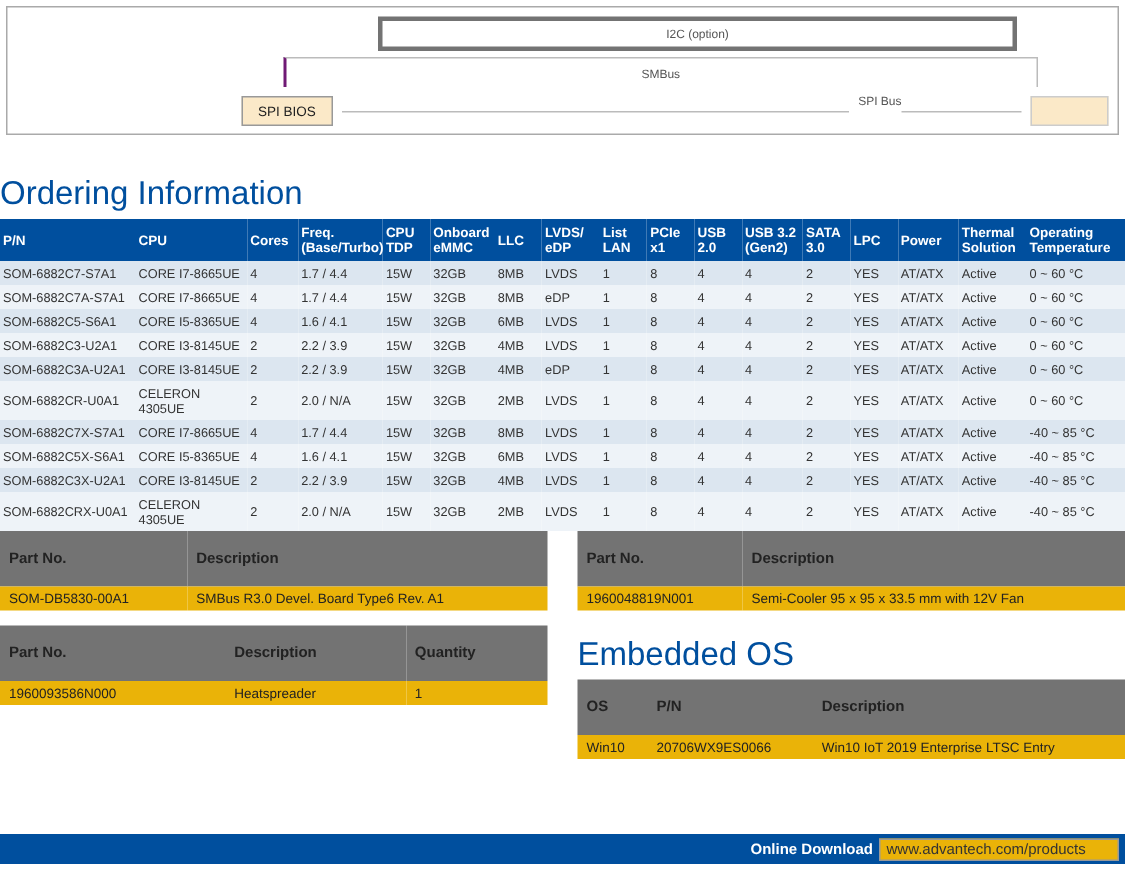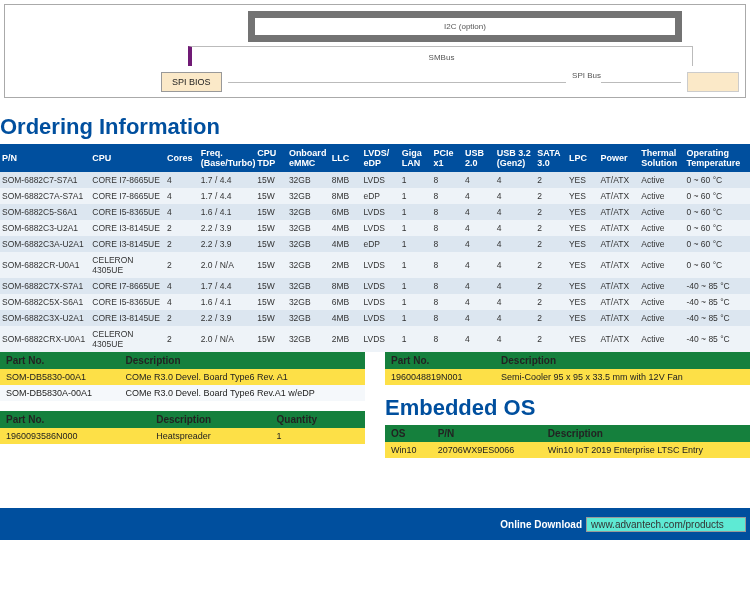--- a/index.html
+++ b/index.html
@@ -2,52 +2,52 @@
 <html><head>
 <meta charset="utf-8">
 <style>
 html,body{margin:0;padding:0;font-family:Arial,Helvetica,sans-serif;font-size:10px;color:#222;background:#fff}
 .page{width:750px;margin:0 auto}
 .block-diagram{padding:4px 4px 10px}
 .bd-frame{border:1px solid #aaa;padding:6px 6px 2px}
 .bd-row{display:flex;margin:3px 0;align-items:center}
 .bd-box{border:1px solid #999;background:#fbe9c8;padding:4px 10px;font-size:9px;text-align:left}
 .bd-label{font-size:8px;color:#555;text-align:center;margin-top:2px}
-.section-title{font-family:"Arial Narrow",Arial,sans-serif;font-weight:bold;font-size:22px;color:#004f9e;margin:6px 0 4px}
+.section-title{font-family:"Arial Narrow",Arial,sans-serif;font-weight:normal;font-size:22px;color:#004f9e;margin:16px 0 4px}
 .ordering-table{border-collapse:collapse;width:100%;table-layout:fixed}
 .ordering-table th{background:#004f9e;color:#fff;font-size:9px;padding:4px 2px;text-align:left;font-weight:bold}
 .ordering-table td{font-size:8.5px;padding:3px 2px;color:#333}
 .ordering-table tr.odd td{background:#dce6f0}
 .ordering-table tr.even td{background:#eef3f8}
 .small-note{font-size:8px;color:#333;margin:4px 0 10px}
 .two-col{display:flex;gap:20px}
 .left-col{flex:1}
 .right-col{flex:1}
 .mini-table{border-collapse:collapse;width:100%;margin-bottom:10px}
-.mini-table th{background:#15803d;color:#222;font-size:10px;font-weight:bold;padding:3px 6px;text-align:left}
+.mini-table th{background:#737373;color:#222;font-size:10px;font-weight:bold;padding:13px 6px;text-align:left}
 .mini-table td{font-size:9px;padding:3px 6px}
-.mini-table tr.rowa td{background:#fde047}
+.mini-table tr.rowa td{background:#eab308}
 .mini-table tr.rowb td{background:#f5f8fb}
 .footer{margin-top:40px}
-.footer-bar{background:#004f9e;height:32px;display:flex;justify-content:flex-end;align-items:center;padding:0 4px}
+.footer-bar{background:#004f9e;height:20px;display:flex;justify-content:flex-end;align-items:center;padding:0 4px}
 .footer-label{color:#fff;font-weight:bold;font-size:10px;margin-right:4px}
-.footer-input{background:#5eead4;color:#333;font-size:10px;border:1px solid #999;padding:1px 4px;width:150px}
+.footer-input{background:#eab308;color:#333;font-size:10px;border:1px solid #999;padding:1px 4px;width:150px}
 </style>
 </head>
 <body>
 
 <div class="page">
 
   <div class="block-diagram">
     <div class="bd-frame">
       <div style="display:flex;flex-direction:column;align-items:center">
-        <div style="width:420px;border:7px solid #737373;padding:2px 0 4px;margin-left:180px">
+        <div style="width:420px;border:3px solid #737373;padding:2px 0 4px;margin-left:180px">
           <div class="bd-label">I2C (option)</div>
         </div>
-        <div style="width:500px;border-top:1px solid #bbb;border-left:4px solid #701a75;border-right:1px solid #bbb;margin-left:130px;margin-top:4px">
+        <div style="width:500px;border-top:1px solid #bbb;border-left:2px solid #701a75;border-right:1px solid #bbb;margin-left:130px;margin-top:4px">
           <div class="bd-label" style="text-align:center;margin:6px 0 4px">SMBus</div>
         </div>
         <div class="bd-row" style="width:100%;margin-top:6px">
           <div style="width:150px"></div>
           <div class="bd-box">SPI BIOS</div>
           <div style="flex:1;border-top:1px solid #bbb;margin:0 6px"></div>
           <div class="bd-label" style="position:relative;top:-8px">SPI Bus</div>
           <div style="width:80px;border-top:1px solid #bbb;margin-right:6px"></div>
           <div style="width:50px;height:18px;background:#fbe9c8;border:1px solid #ccc"></div>
         </div>
@@ -79,21 +79,21 @@
     <thead>
         <tr id="ord-head">
           <th>P/N</th>
           <th>CPU</th>
           <th>Cores</th>
           <th>Freq. (Base/Turbo)</th>
           <th>CPU TDP</th>
           <th>Onboard eMMC</th>
           <th>LLC</th>
           <th>LVDS/ eDP</th>
-          <th>Giga LAN</th>
+          <th>List LAN</th>
           <th>PCIe x1</th>
           <th>USB 2.0</th>
           <th>USB 3.2 (Gen2)</th>
           <th>SATA 3.0</th>
           <th>LPC</th>
           <th>Power</th>
           <th>Thermal Solution</th>
           <th>Operating Temperature</th>
         </tr>
       </thead>
@@ -296,25 +296,21 @@
       <table class="mini-table">
         <thead>
             <tr id="dev-head">
               <th>Part No.</th>
               <th>Description</th>
             </tr>
           </thead>
         <tbody id="dev-body">
             <tr class="rowa">
               <td>SOM-DB5830-00A1</td>
-              <td>COMe R3.0 Devel. Board Type6 Rev. A1</td>
-            </tr>
-            <tr class="rowb">
-              <td>SOM-DB5830A-00A1</td>
-              <td>COMe R3.0 Devel. Board Type6 Rev.A1 w/eDP</td>
+              <td>SMBus R3.0 Devel. Board Type6 Rev. A1</td>
             </tr>
           </tbody>
       </table>
 
       <table class="mini-table">
         <thead>
             <tr id="pack-head">
               <th>Part No.</th>
               <th>Description</th>
               <th>Quantity</th>

